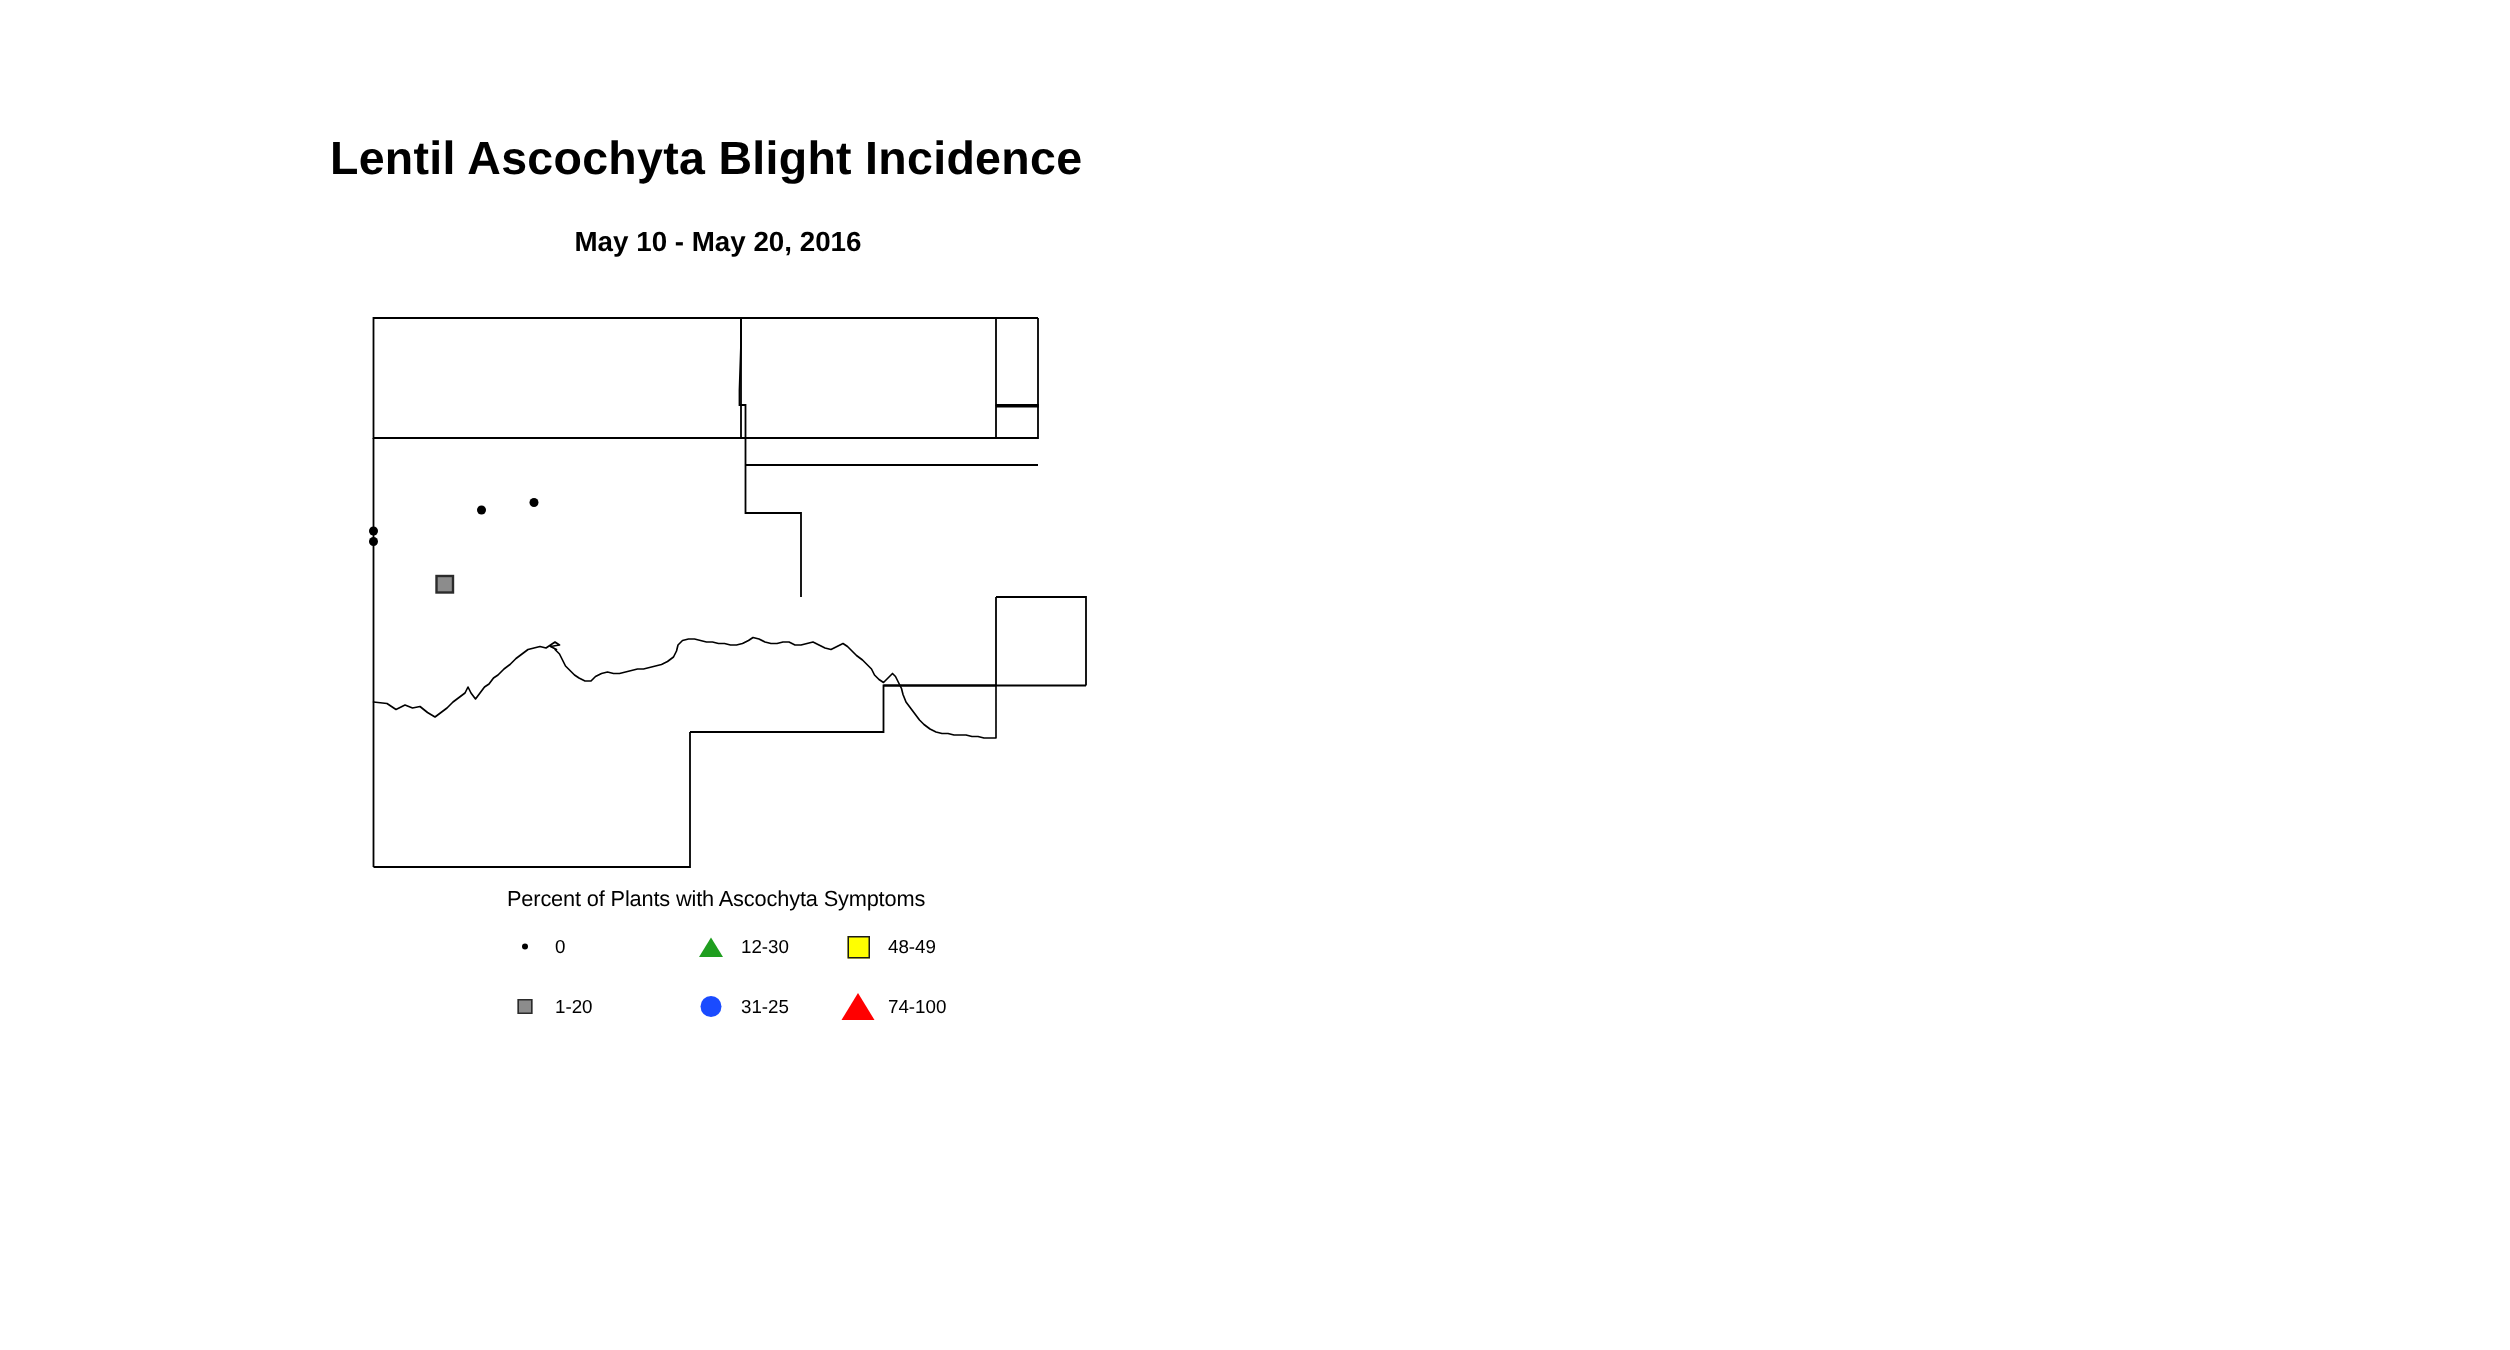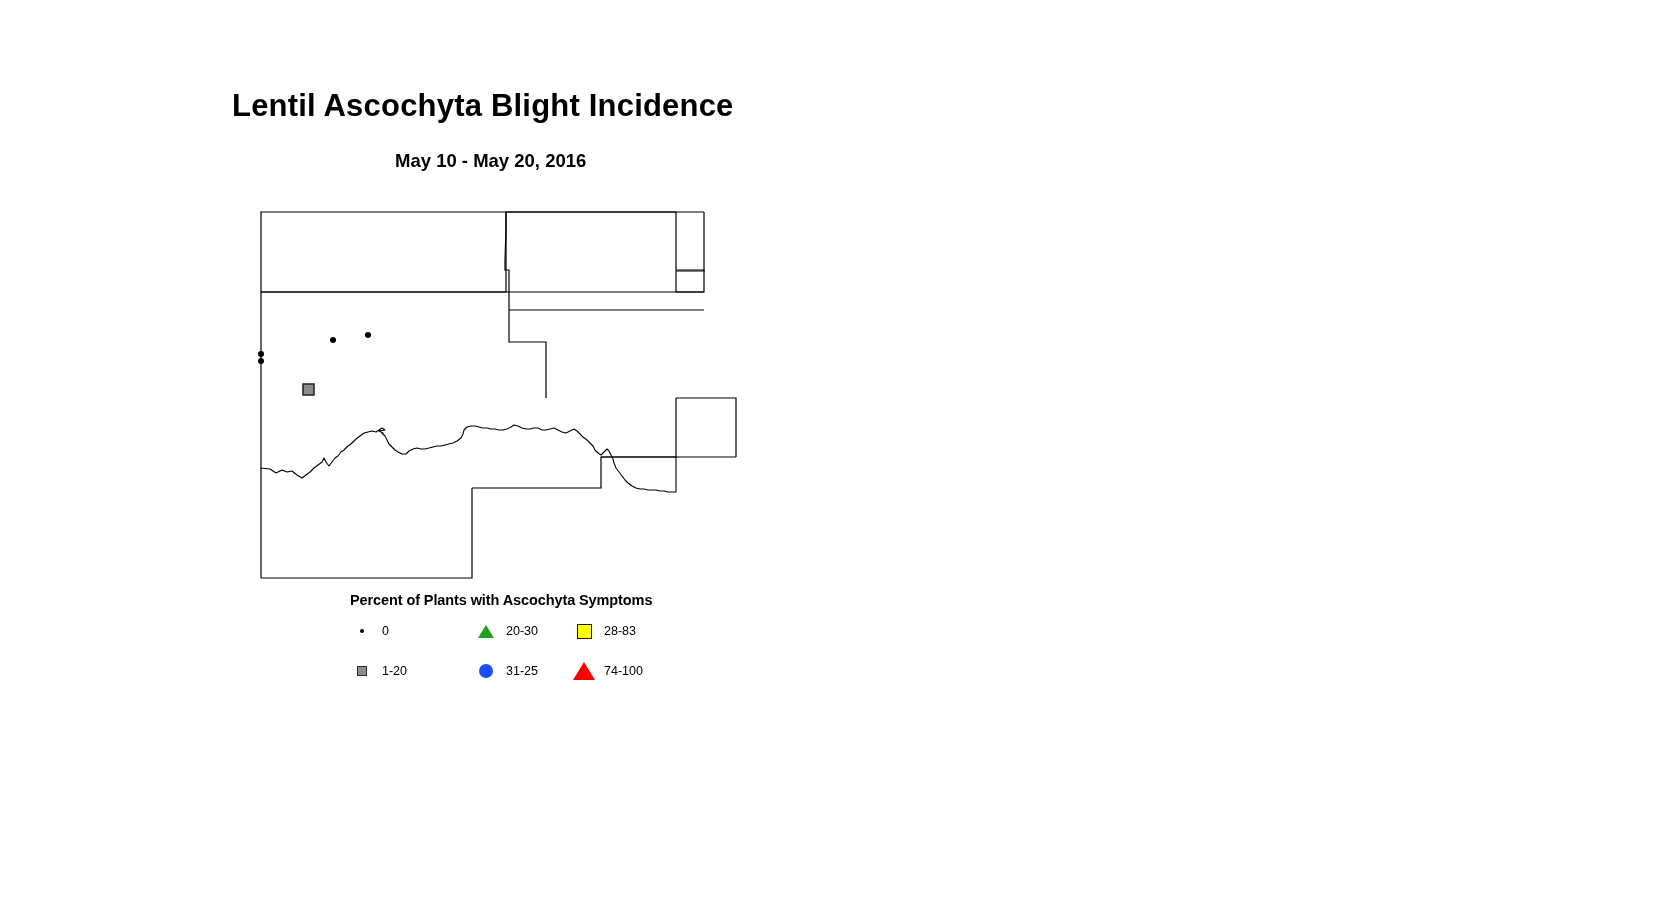--- a/index.html
+++ b/index.html
@@ -10,21 +10,21 @@
   body {
     width: 1673px;
     height: 900px;
     position: relative;
     font-family: "Liberation Sans", sans-serif;
     overflow: hidden;
   }
 
   #page {
     position: absolute;
-    left: 16px;
+    left: 4px;
     top: 0;
     width: 1364px;
     height: 900px;
     background: #ffffff;
   }
 
   
   #map-title {
     position: absolute;
     left: 216px;
@@ -60,21 +60,21 @@
 
   
   #legend {
     position: absolute;
     left: 334px;
     top: 592px;
     width: 330px;
   }
   #legend-title {
     font-size: 14.5px;
-    font-weight: bold;
+    font-weight: normal;
     color: #000000;
     white-space: nowrap;
     margin: 0 0 14px 0;
     letter-spacing: -0.1px;
   }
   .legend-grid {
     display: grid;
     grid-template-columns: 124px 98px auto;
     grid-row-gap: 22px;
   }
@@ -224,28 +224,28 @@
         <span class="legend-swatch">
           <span class="sym-dot"></span>
         </span>
         <span class="legend-label">0</span>
       </div>
 
       <div class="legend-entry">
         <span class="legend-swatch">
           <span class="sym-tri-green"></span>
         </span>
-        <span class="legend-label">20-30</span>
+        <span class="legend-label">12-30</span>
       </div>
 
       <div class="legend-entry">
         <span class="legend-swatch">
           <span class="sym-square-yellow"></span>
         </span>
-        <span class="legend-label">28-83</span>
+        <span class="legend-label">48-49</span>
       </div>
 
       <div class="legend-entry">
         <span class="legend-swatch">
           <span class="sym-square"></span>
         </span>
         <span class="legend-label">1-20</span>
       </div>
 
       <div class="legend-entry">

